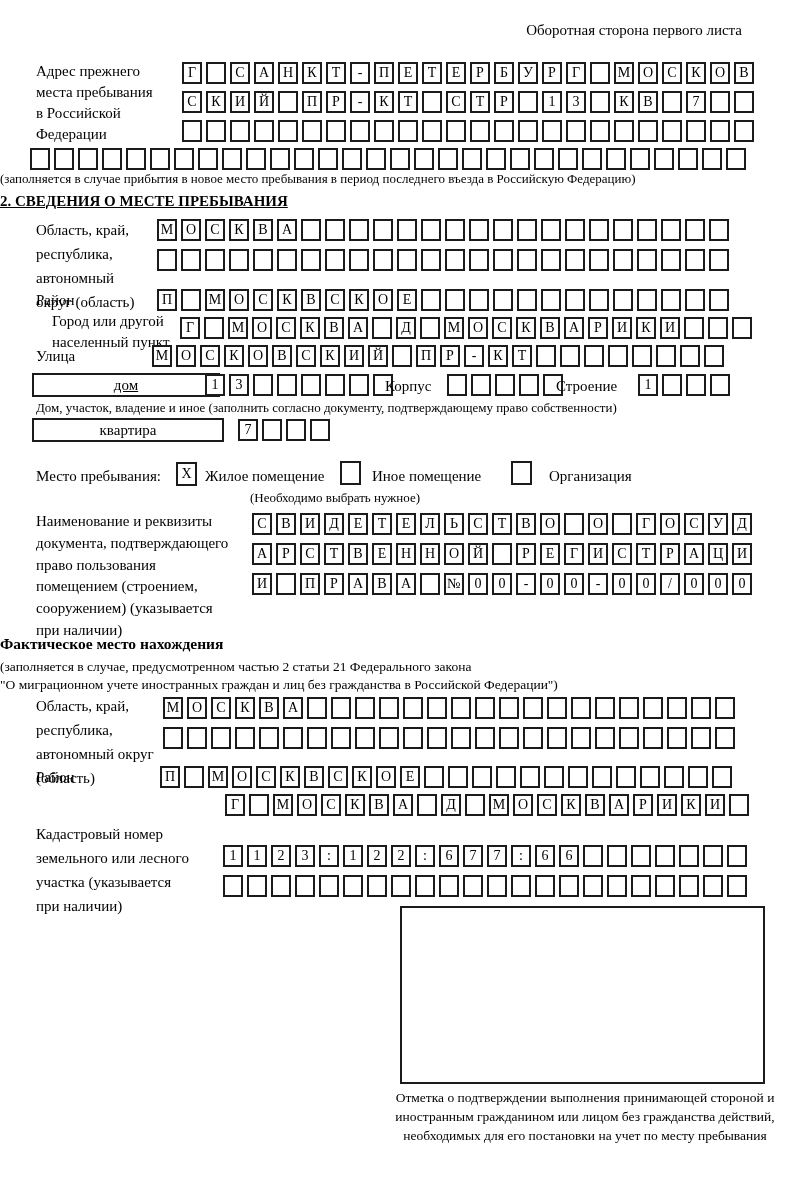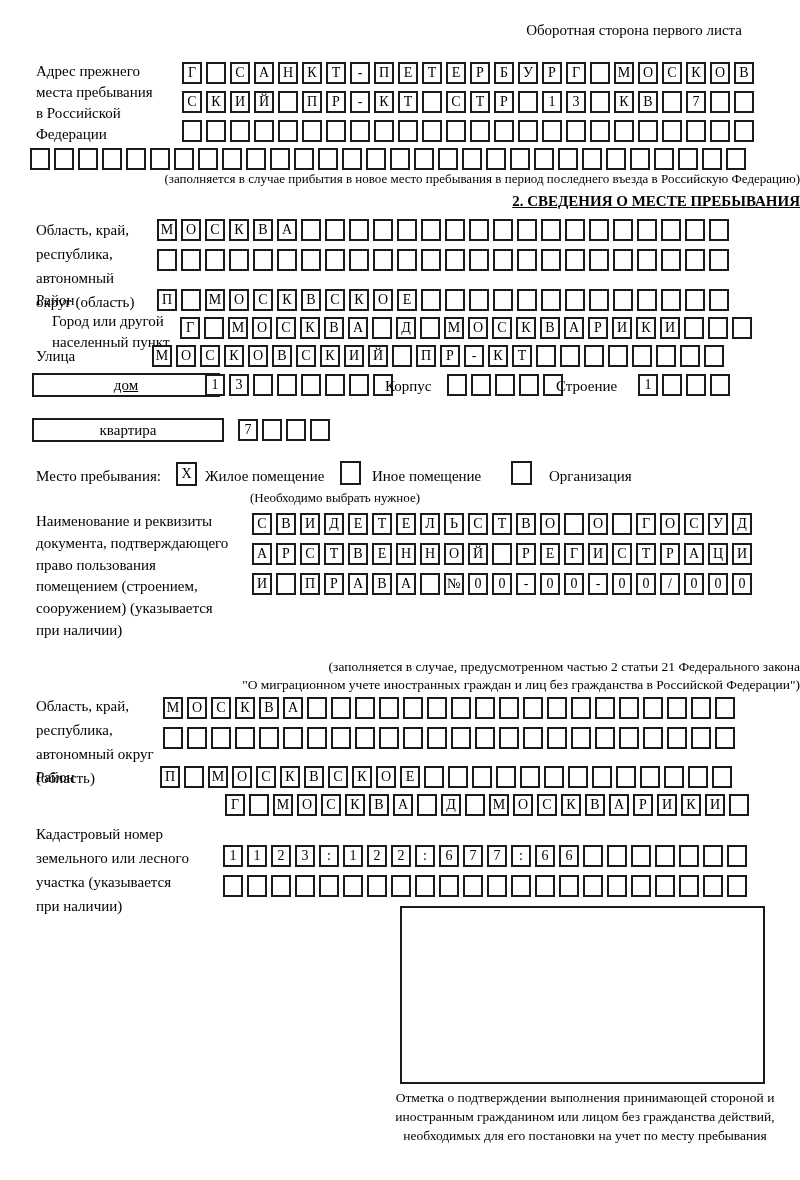--- a/index.html
+++ b/index.html
@@ -2,21 +2,21 @@
 <html><head>
 <meta charset="utf-8">
 <style>
   html,body{margin:0;padding:0;background:#fff;}
   .form{position:relative;width:800px;height:1180px;background:#fff;
         font-family:"Liberation Serif","DejaVu Serif",serif;color:#000;overflow:hidden;}
   .abs{position:absolute;}
   .lbl{font-size:15px;line-height:21px;white-space:pre-line;}
   .lbl-w{line-height:24px;}
   .cap{font-size:13px;line-height:16px;}
-  .center{text-align:right;width:800px;left:0;}
+  .center{text-align:left;width:800px;left:0;}
   .bold{font-weight:bold;}
   .cellrow{display:flex;gap:4px;}
   .cell{flex:none;width:20px;height:22px;box-sizing:border-box;border:2px solid #1b1b1b;
         display:flex;align-items:center;justify-content:center;
         font-size:14px;line-height:20px;background:#fff;}
   .wbox{box-sizing:border-box;border:2px solid #1b1b1b;height:24px;display:flex;
         align-items:center;justify-content:center;font-size:15px;background:#fff;}
   .chk{box-sizing:border-box;border:2px solid #1b1b1b;width:21px;height:24px;display:flex;
        align-items:center;justify-content:center;font-size:14px;background:#fff;}
   .bigbox{box-sizing:border-box;border:2px solid #1b1b1b;background:#fff;}
@@ -308,20 +308,21 @@
       <span class="cell"></span>
       <span class="cell"></span>
     </div>
   <div class="abs lbl" style="top:376px;left:556px;">Строение</div>
   <div class="abs cellrow" style="top:374px;left:638px;">
       <span class="cell">1</span>
       <span class="cell"></span>
       <span class="cell"></span>
       <span class="cell"></span>
     </div>
+  <div class="abs cap" style="top:400px;left:36px;width:740px;">Дом, участок, владение и иное (заполнить согласно документу, подтверждающему право собственности)</div>
 
   <div class="abs wbox" style="top:418px;left:32px;width:192px;">квартира</div>
   <div class="abs cellrow" style="top:419px;left:238px;">
       <span class="cell">7</span>
       <span class="cell"></span>
       <span class="cell"></span>
       <span class="cell"></span>
     </div>
 
   <div class="abs lbl" style="top:466px;left:36px;">Место пребывания:</div>
@@ -402,20 +403,21 @@
       <span class="cell">0</span>
       <span class="cell">-</span>
       <span class="cell">0</span>
       <span class="cell">0</span>
       <span class="cell">/</span>
       <span class="cell">0</span>
       <span class="cell">0</span>
       <span class="cell">0</span>
     </div>
 
+  <div class="abs center bold" style="top:635px;font-size:15.5px;">Фактическое место нахождения</div>
   <div class="abs cap center" style="top:659px;font-size:13.5px;">(заполняется в случае, предусмотренном частью 2 статьи 21 Федерального закона</div>
   <div class="abs cap center" style="top:677px;font-size:13.5px;">"О миграционном учете иностранных граждан и лиц без гражданства в Российской Федерации")</div>
 
   <div class="abs lbl lbl-w" style="top:694px;left:36px;width:160px;">Область, край,
 республика,
 автономный округ
 (область)</div>
   <div class="abs cellrow" style="top:697px;left:163px;">
       <span class="cell">М</span>
       <span class="cell">О</span>

